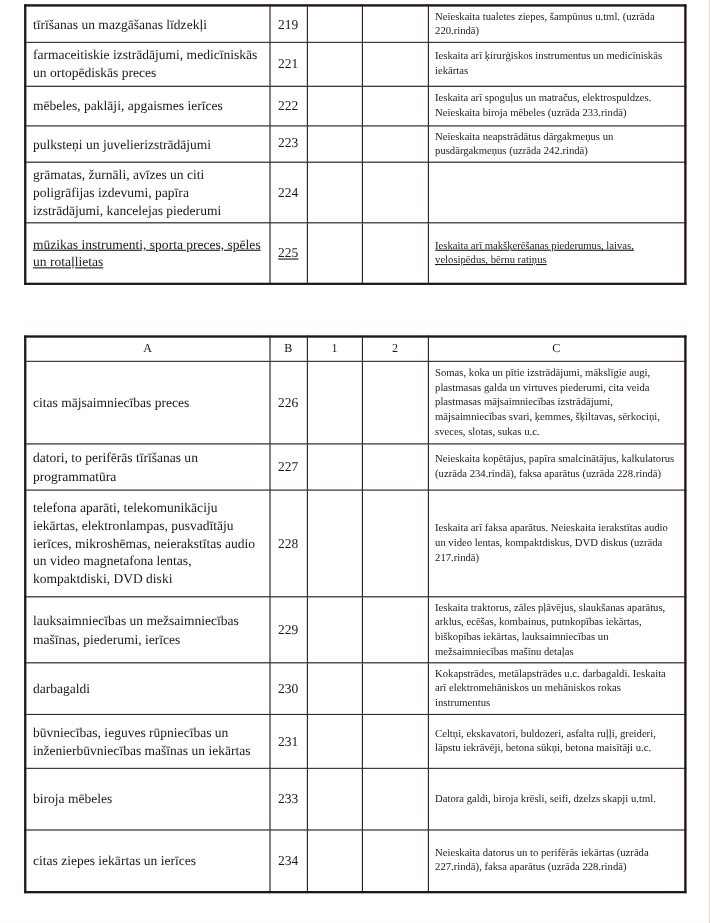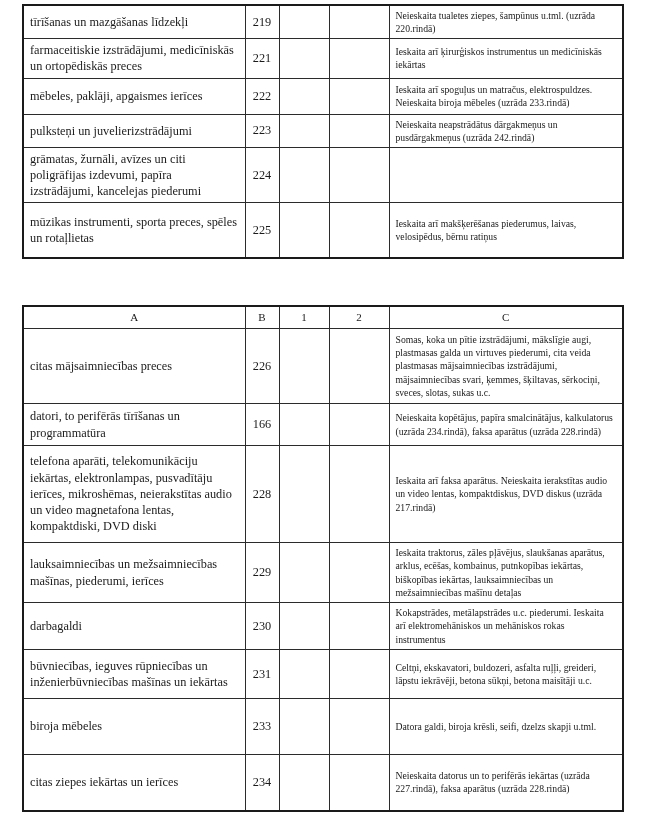--- a/index.html
+++ b/index.html
@@ -95,21 +95,21 @@
     font-size: 9.6px;
     letter-spacing: .1px;
   }
 
   
   .h33 { height: 33px; }
   .h34 { height: 34px; }
   .h36 { height: 36px; }
   .h32 { height: 32px; }
   .h46 { height: 46px; }
-  .h55 { height: 55px; }
+  .h55 { height: 55px; text-decoration: underline; }
   .h75 { height: 75px; }
   .h42 { height: 42px; }
   .h97 { height: 97px; }
   .h60 { height: 60px; }
   .h47 { height: 47px; }
   .h49 { height: 49px; }
   .h44 { height: 44px; }
   .h43 { height: 56px; }
 </style>
 </head>
@@ -196,21 +196,21 @@
         <tr class="h75">
           <td class="cell-a">citas mājsaimniecības preces</td>
           <td class="cell-b">226</td>
           <td class="cell-blank"></td>
           <td class="cell-blank"></td>
           <td class="cell-c">Somas, koka un pītie izstrādājumi, mākslīgie augi, plastmasas galda un virtuves piederumi, cita veida plastmasas mājsaimniecības izstrādājumi, mājsaimniecības svari, ķemmes, šķiltavas, sērkociņi, sveces, slotas, sukas u.c.</td>
         </tr>
 
         <tr class="h42">
           <td class="cell-a">datori, to perifērās tīrīšanas un programmatūra</td>
-          <td class="cell-b">166</td>
+          <td class="cell-b">227</td>
           <td class="cell-blank"></td>
           <td class="cell-blank"></td>
           <td class="cell-c">Neieskaita kopētājus, papīra smalcinātājus, kalkulatorus (uzrāda 234.rindā), faksa aparātus (uzrāda 228.rindā)</td>
         </tr>
 
         <tr class="h97">
           <td class="cell-a">telefona aparāti, telekomunikāciju iekārtas, elektronlampas, pusvadītāju ierīces, mikroshēmas, neierakstītas audio un video magnetafona lentas, kompaktdiski, DVD diski</td>
           <td class="cell-b">228</td>
           <td class="cell-blank"></td>
           <td class="cell-blank"></td>
@@ -223,21 +223,21 @@
           <td class="cell-blank"></td>
           <td class="cell-blank"></td>
           <td class="cell-c">Ieskaita traktorus, zāles pļāvējus, slaukšanas aparātus, arklus, ecēšas, kombainus, putnkopības iekārtas, biškopības iekārtas, lauksaimniecības un mežsaimniecības mašīnu detaļas</td>
         </tr>
 
         <tr class="h47">
           <td class="cell-a">darbagaldi</td>
           <td class="cell-b">230</td>
           <td class="cell-blank"></td>
           <td class="cell-blank"></td>
-          <td class="cell-c">Kokapstrādes, metālapstrādes u.c. piederumi. Ieskaita arī elektromehāniskos un mehāniskos rokas instrumentus</td>
+          <td class="cell-c">Kokapstrādes, metālapstrādes u.c. darbagaldi. Ieskaita arī elektromehāniskos un mehāniskos rokas instrumentus</td>
         </tr>
 
         <tr class="h49">
           <td class="cell-a">būvniecības, ieguves rūpniecības un inženierbūvniecības mašīnas un iekārtas</td>
           <td class="cell-b">231</td>
           <td class="cell-blank"></td>
           <td class="cell-blank"></td>
           <td class="cell-c">Celtņi, ekskavatori, buldozeri, asfalta ruļļi, greideri, lāpstu iekrāvēji, betona sūkņi, betona maisītāji u.c.</td>
         </tr>
 

